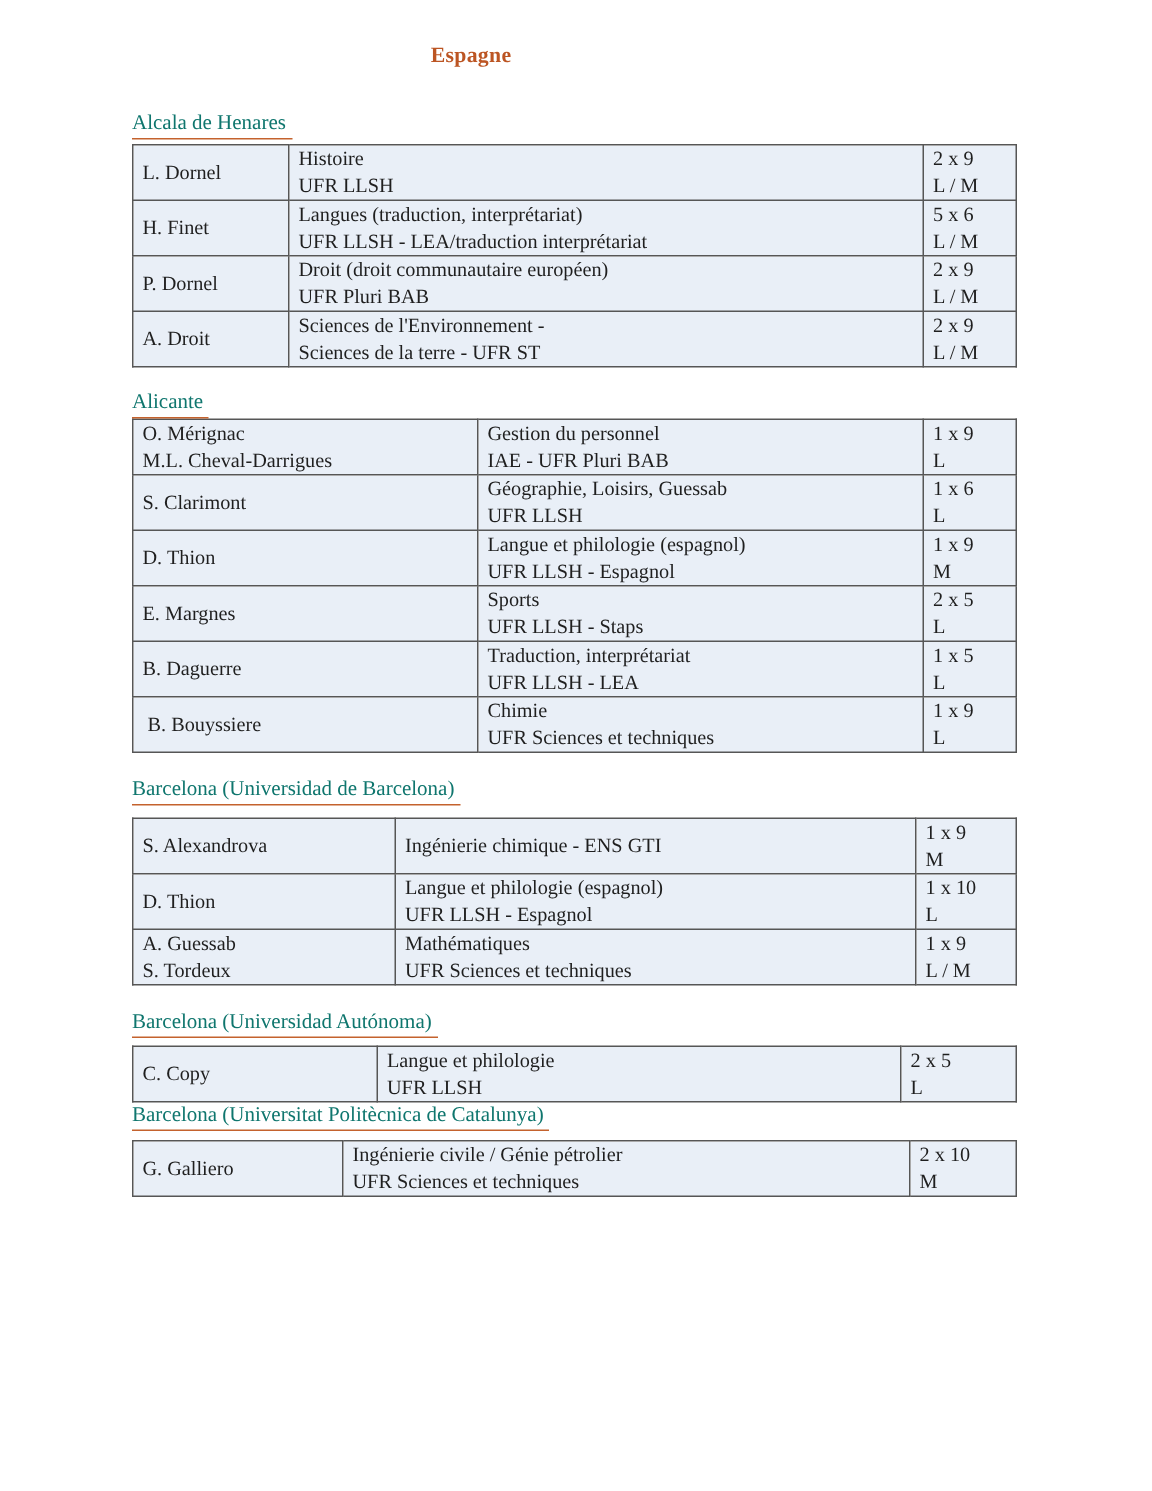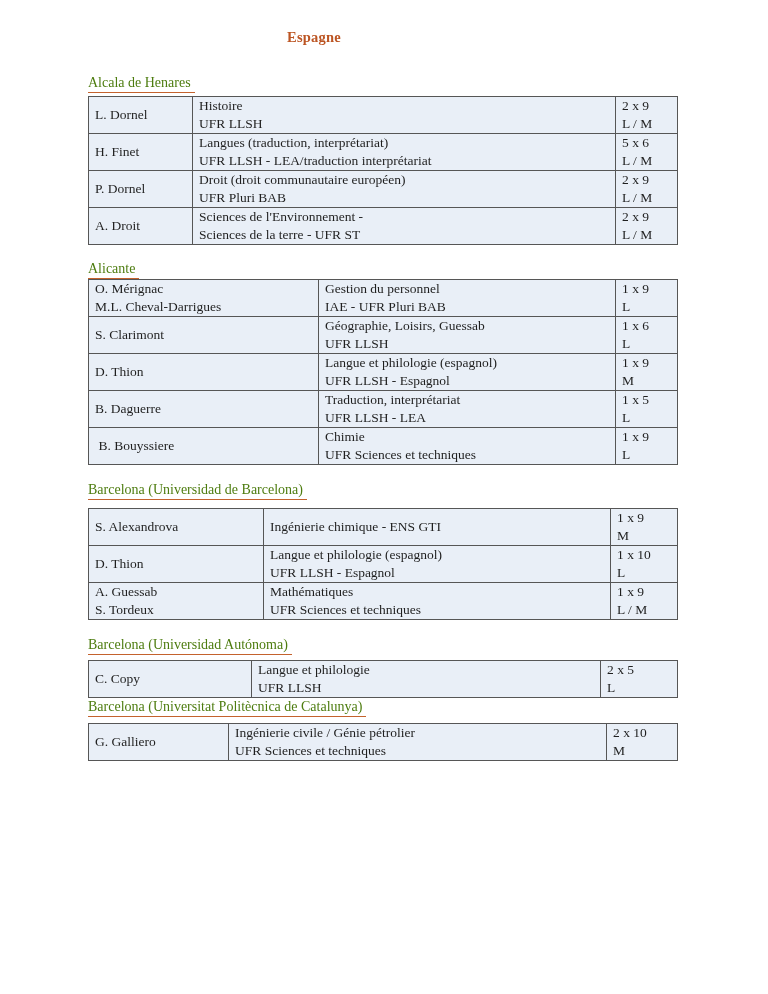--- a/index.html
+++ b/index.html
@@ -16,21 +16,21 @@
     text-align:center;
     color:#bc5523;
     font-weight:bold;
     font-size:14.5px;
     line-height:17px;
     letter-spacing:0.2px;
   }
 
   section { margin-left:88px; width:590px; }
 
-  .sec-heading { font-size:14px; line-height:18px; color:#4d7c0f; }
+  .sec-heading { font-size:14px; line-height:18px; color:#0f766e; }
   .heading-text {
     display:inline-block;
     border-bottom:1px solid #c4622d;
     padding-right:4px;
     white-space:pre;
   }
 
   table.sched {
     border-collapse:collapse;
     width:590px;
@@ -138,20 +138,27 @@
 L</td>
         </tr>
         <tr>
           <td class="name-cell">D. Thion</td>
           <td class="subject-cell">Langue et philologie (espagnol)
 UFR LLSH - Espagnol</td>
           <td class="code-cell">1 x 9
 M</td>
         </tr>
         <tr>
+          <td class="name-cell">E. Margnes</td>
+          <td class="subject-cell">Sports
+UFR LLSH - Staps</td>
+          <td class="code-cell">2 x 5
+L</td>
+        </tr>
+        <tr>
           <td class="name-cell">B. Daguerre</td>
           <td class="subject-cell">Traduction, interprétariat
 UFR LLSH - LEA</td>
           <td class="code-cell">1 x 5
 L</td>
         </tr>
         <tr>
           <td class="name-cell"> B. Bouyssiere</td>
           <td class="subject-cell">Chimie
 UFR Sciences et techniques</td>

